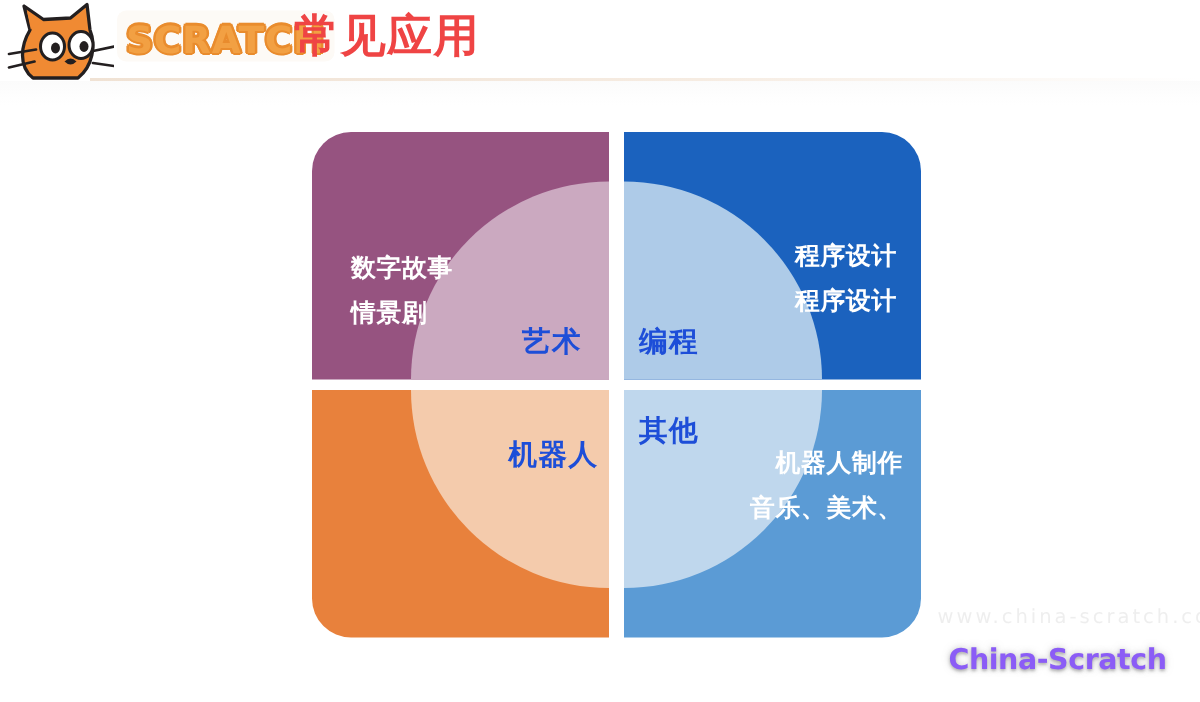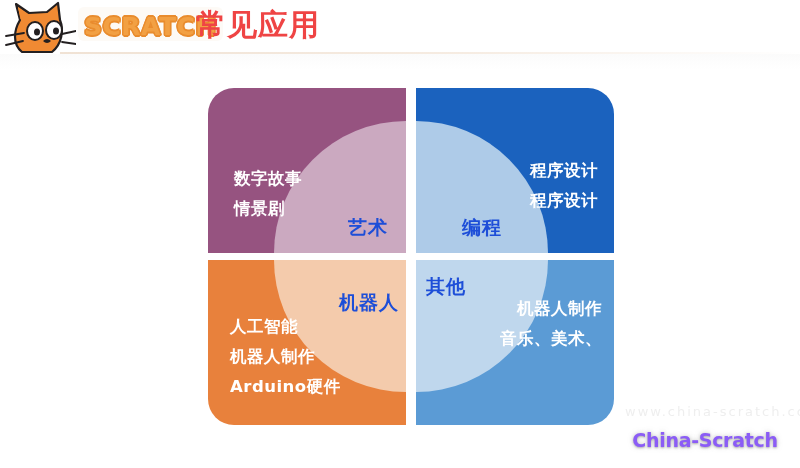--- a/index.html
+++ b/index.html
@@ -142,21 +142,21 @@
     position: absolute;
     color: #1d4ed8;
     font-size: 19px;
     font-weight: bold;
     letter-spacing: 1px;
     font-family: "DejaVu Sans", sans-serif;
     z-index: 4;
     white-space: nowrap;
   }
   .label-art    { left: 140px; top: 127px; }
-  .label-prog   { left: 218px; top: 127px; margin-left: 36px; }
+  .label-prog   { left: 218px; top: 127px; }
   .label-robot  { left: 131px; top: 202px; }
   .label-other  { left: 218px; top: 186px; text-align: center; }
 
   
   .watermark {
     position: absolute;
     left: 615px; top: 424px;
     width: 180px; height: 32px;
     display: flex;
     align-items: center;
@@ -229,25 +229,20 @@
   <div class="quad quad-tr">
     <div class="lens lens-tr"></div>
     <div class="items items-tr">
       <div>程序设计</div>
       <div>程序设计</div>
     </div>
   </div>
 
   <div class="quad quad-bl">
     <div class="lens lens-bl"></div>
-    <div class="items items-bl">
-      <div>人工智能</div>
-      <div>机器人制作</div>
-      <div>Arduino硬件</div>
-    </div>
   </div>
 
   <div class="quad quad-br">
     <div class="lens lens-br"></div>
     <div class="items items-br">
       <div>机器人制作</div>
       <div>音乐、美术、</div>
     </div>
   </div>
 

